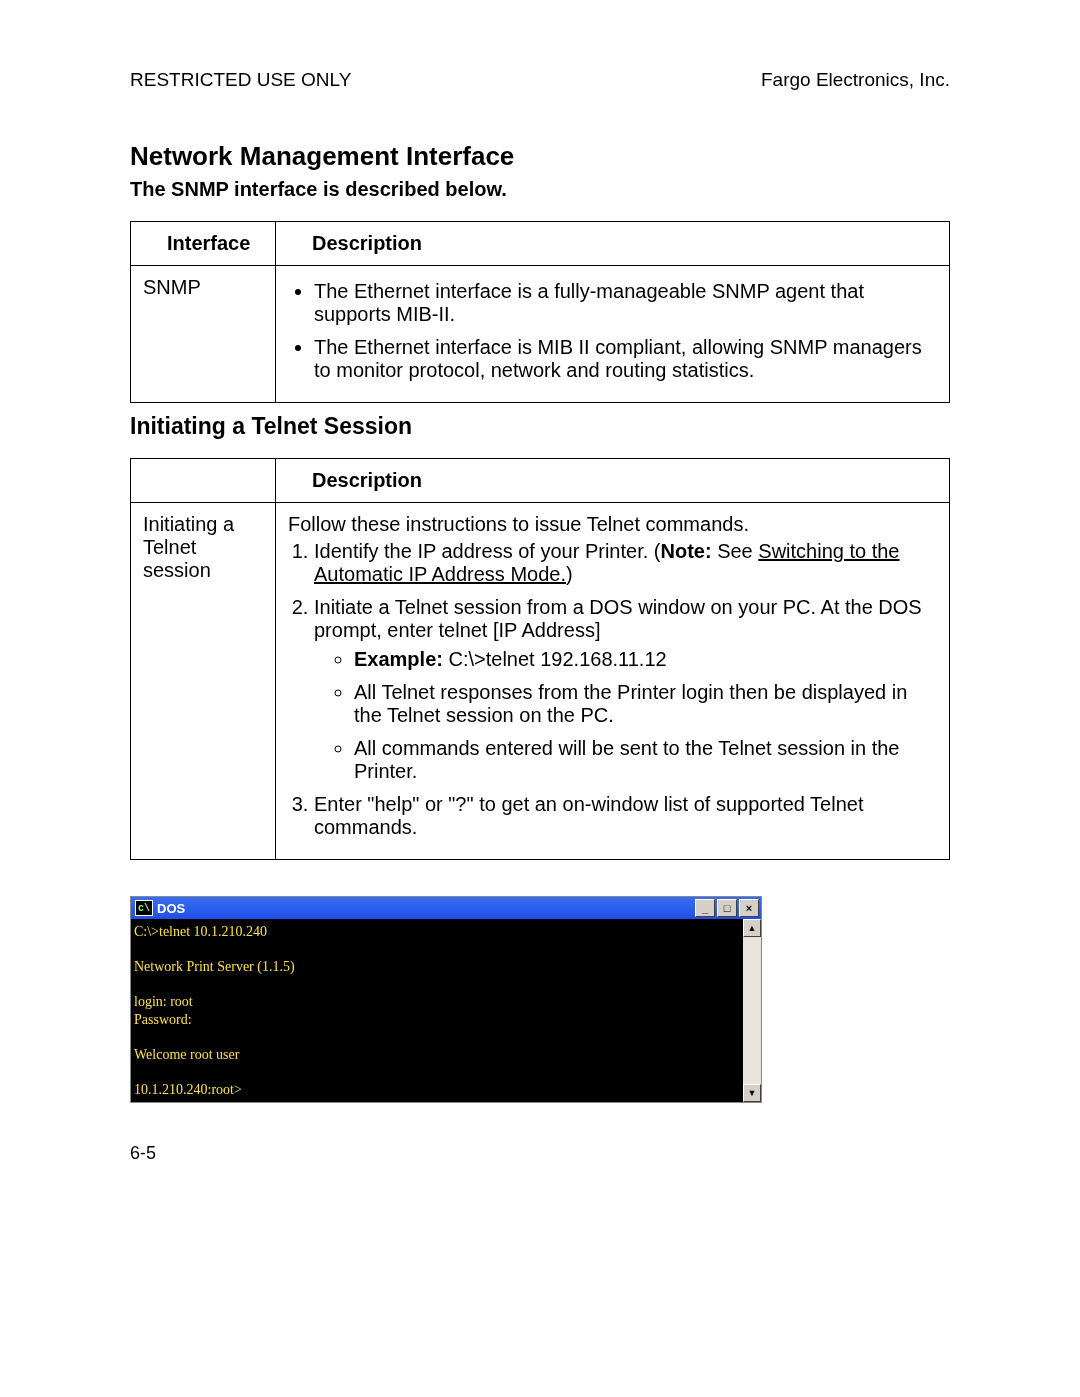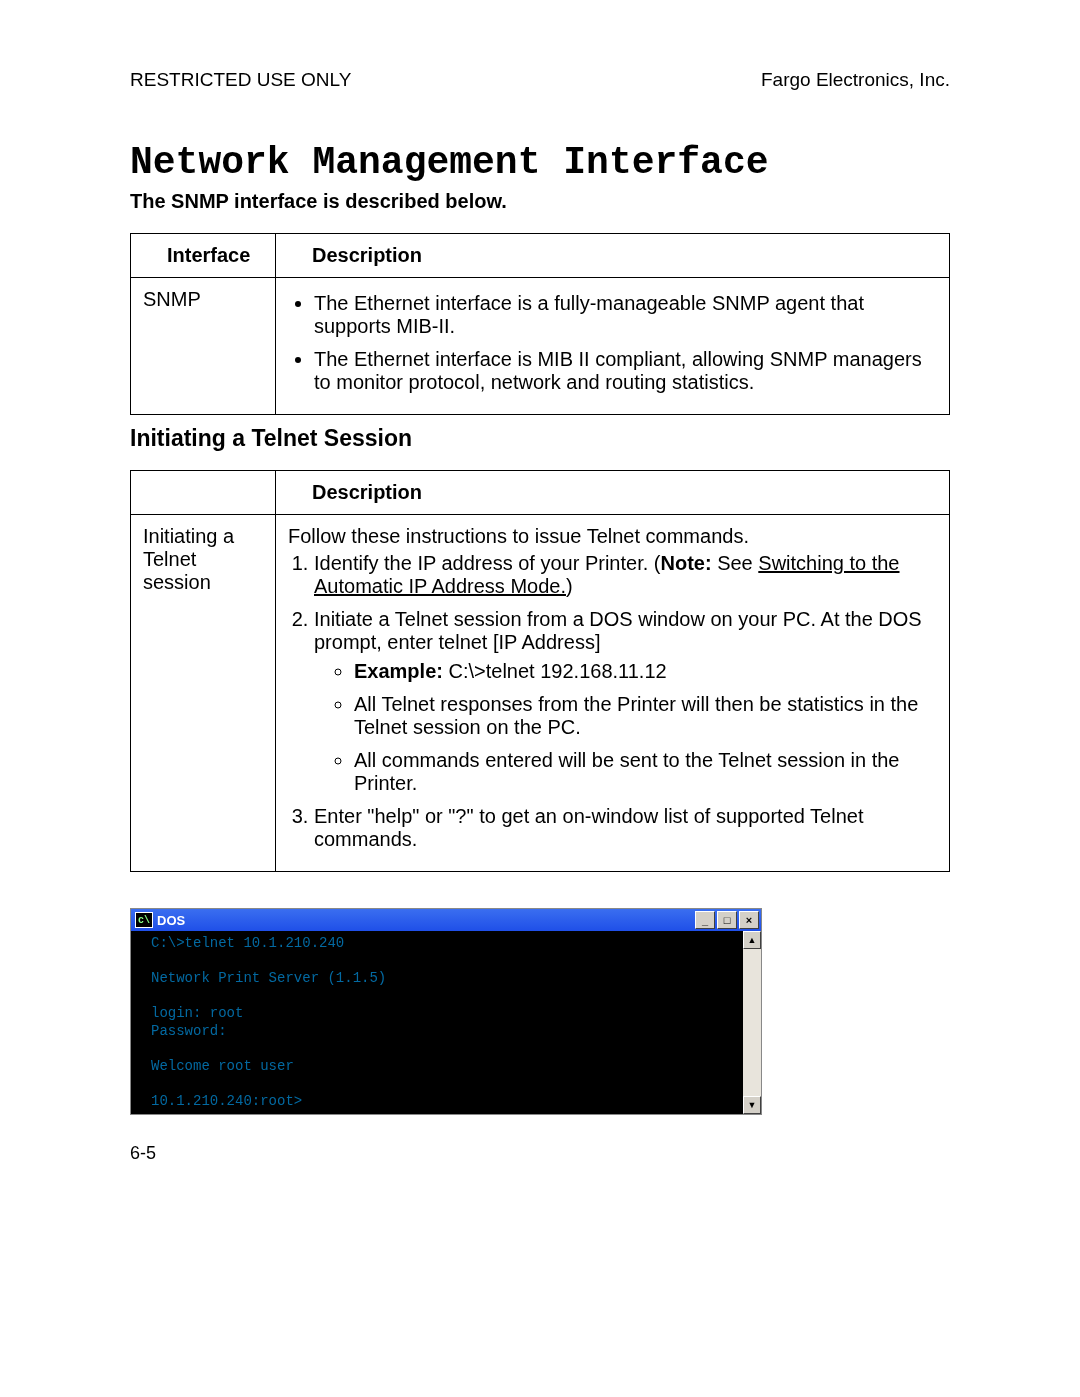--- a/index.html
+++ b/index.html
@@ -13,23 +13,23 @@
   }
   .page {
     position: absolute;
     left: 130px;
     top: 57px;
     width: 820px;
     margin-top: 12px;
   }
   .hdr { display: flex; justify-content: space-between; font-size: 19px; }
   h1 {
-    font-family: Liberation Mono, monospace;
-    font-weight: bold;
-    font-size: 38px;
+    font-family: Liberation Sans, sans-serif;
+    font-weight: bold;
+    font-size: 26px;
     margin: 50px 0 6px 0;
   }
   p.lead { font-size: 20px; margin: 6px 0 20px 0; font-weight: bold; }
   table.desc {
     border-collapse: collapse;
     width: 100%;
     margin-top: 18px;
   }
   table.desc th, table.desc td {
     border: 1px solid #000;
@@ -95,25 +95,25 @@
     border-right-color:#404040; border-bottom-color:#404040;
     margin-left:2px;
     display:flex; align-items:center; justify-content:center;
     font-family: Arial; font-size:11px; font-weight:bold; color:#000;
   }
   .dosbody-wrap {
     display:flex;
   }
   .dosbody {
     background:#000;
-    color:#0369a1;
-    font-family: Liberation Mono, monospace;
+    color:#fde047;
+    font-family: Liberation Serif, serif;
     font-size: 14px;
     line-height: 1.25;
-    padding: 4px 20px;
+    padding: 4px 3px;
     white-space: pre;
     flex:1;
     min-height: 164px;
   }
   .scrollbar {
     width: 18px;
     background:#d4d0c8;
     display:flex; flex-direction:column;
   }
   .sbbtn {
@@ -180,21 +180,21 @@
       <td>
         <div>Follow these instructions to issue Telnet commands.</div>
         <ol class="steps">
           <li>
             <span>Identify the IP address of your Printer. (</span><span class="note-bold">Note:</span><span>  See </span><span class="underline">Switching to the Automatic IP Address Mode.</span><span>)</span>
           </li>
           <li>
             <span>Initiate a Telnet session from a DOS window on your PC. At the DOS prompt, enter telnet [IP Address]</span>
             <ul class="sub">
               <li><span class="note-bold">Example:</span><span> C:\&gt;telnet 192.168.11.12</span></li>
-              <li>All Telnet responses from the Printer will then be statistics in the Telnet session on the PC.</li>
+              <li>All Telnet responses from the Printer login then be displayed in the Telnet session on the PC.</li>
               <li>All commands entered will be sent to the Telnet session in the Printer.</li>
             </ul>
           </li>
           <li>Enter "help" or "?" to get an on-window list of supported Telnet commands.</li>
         </ol>
       </td>
     </tr>
   </tbody>
     </table>
 

